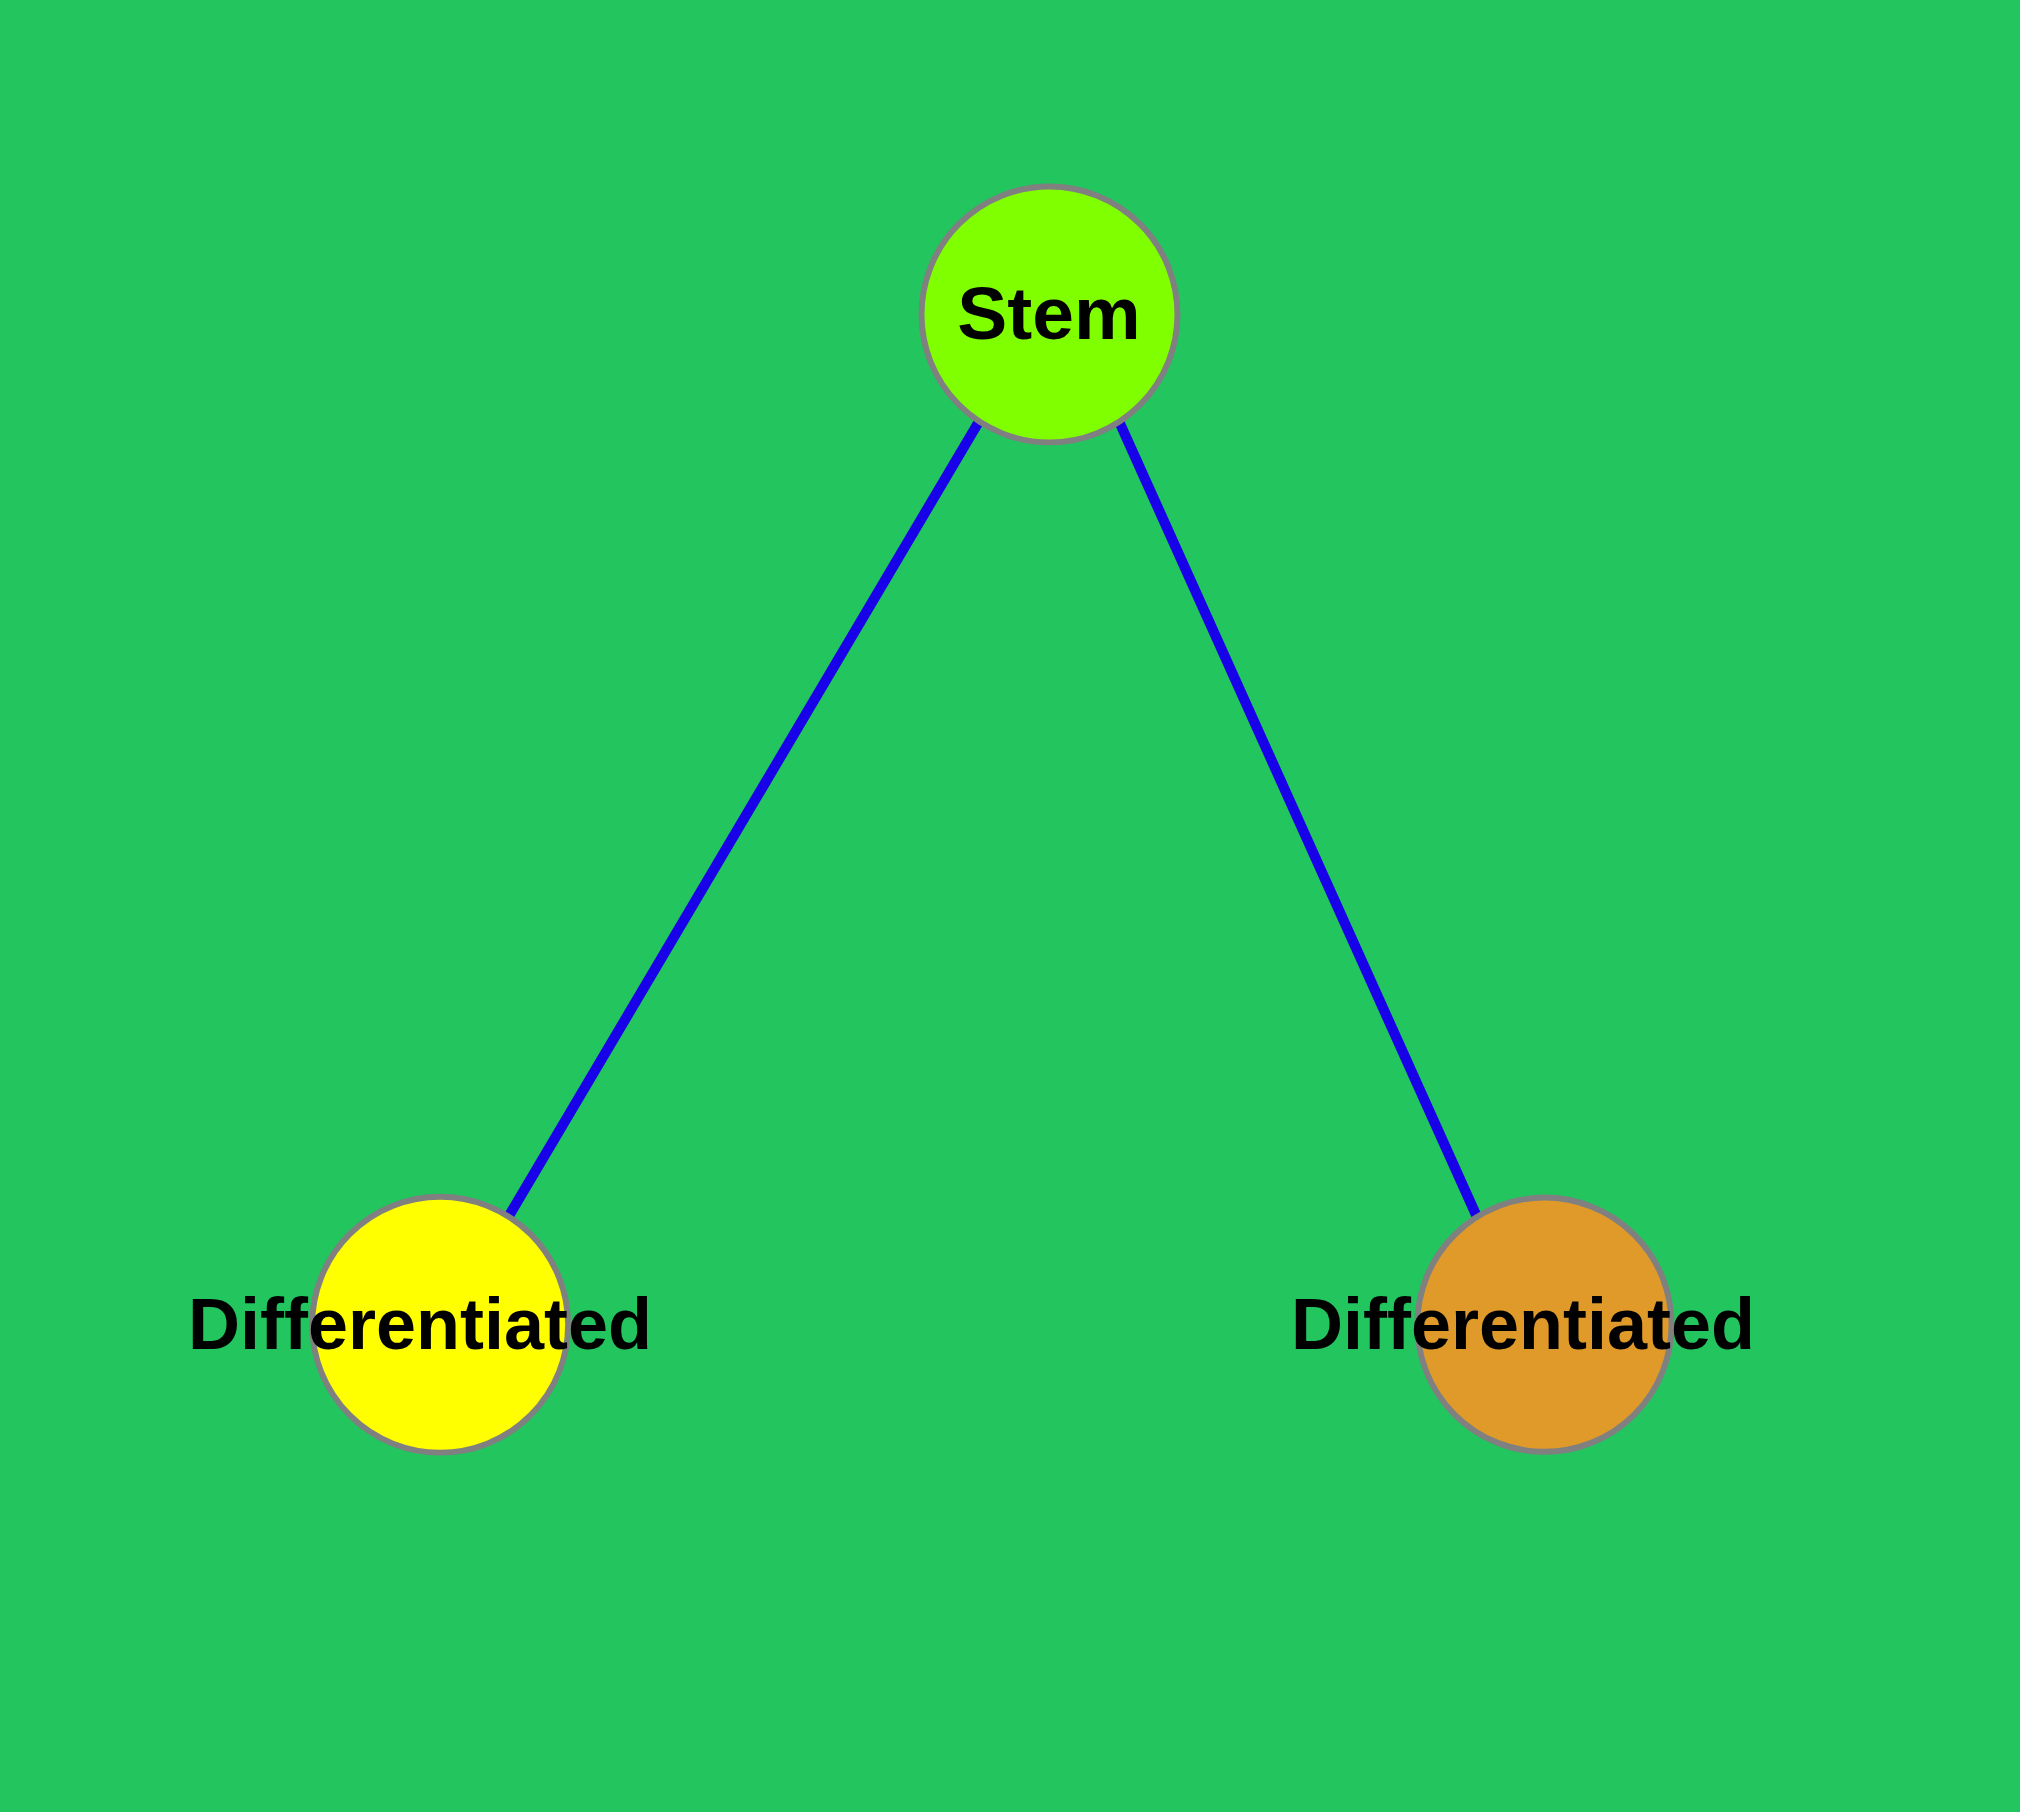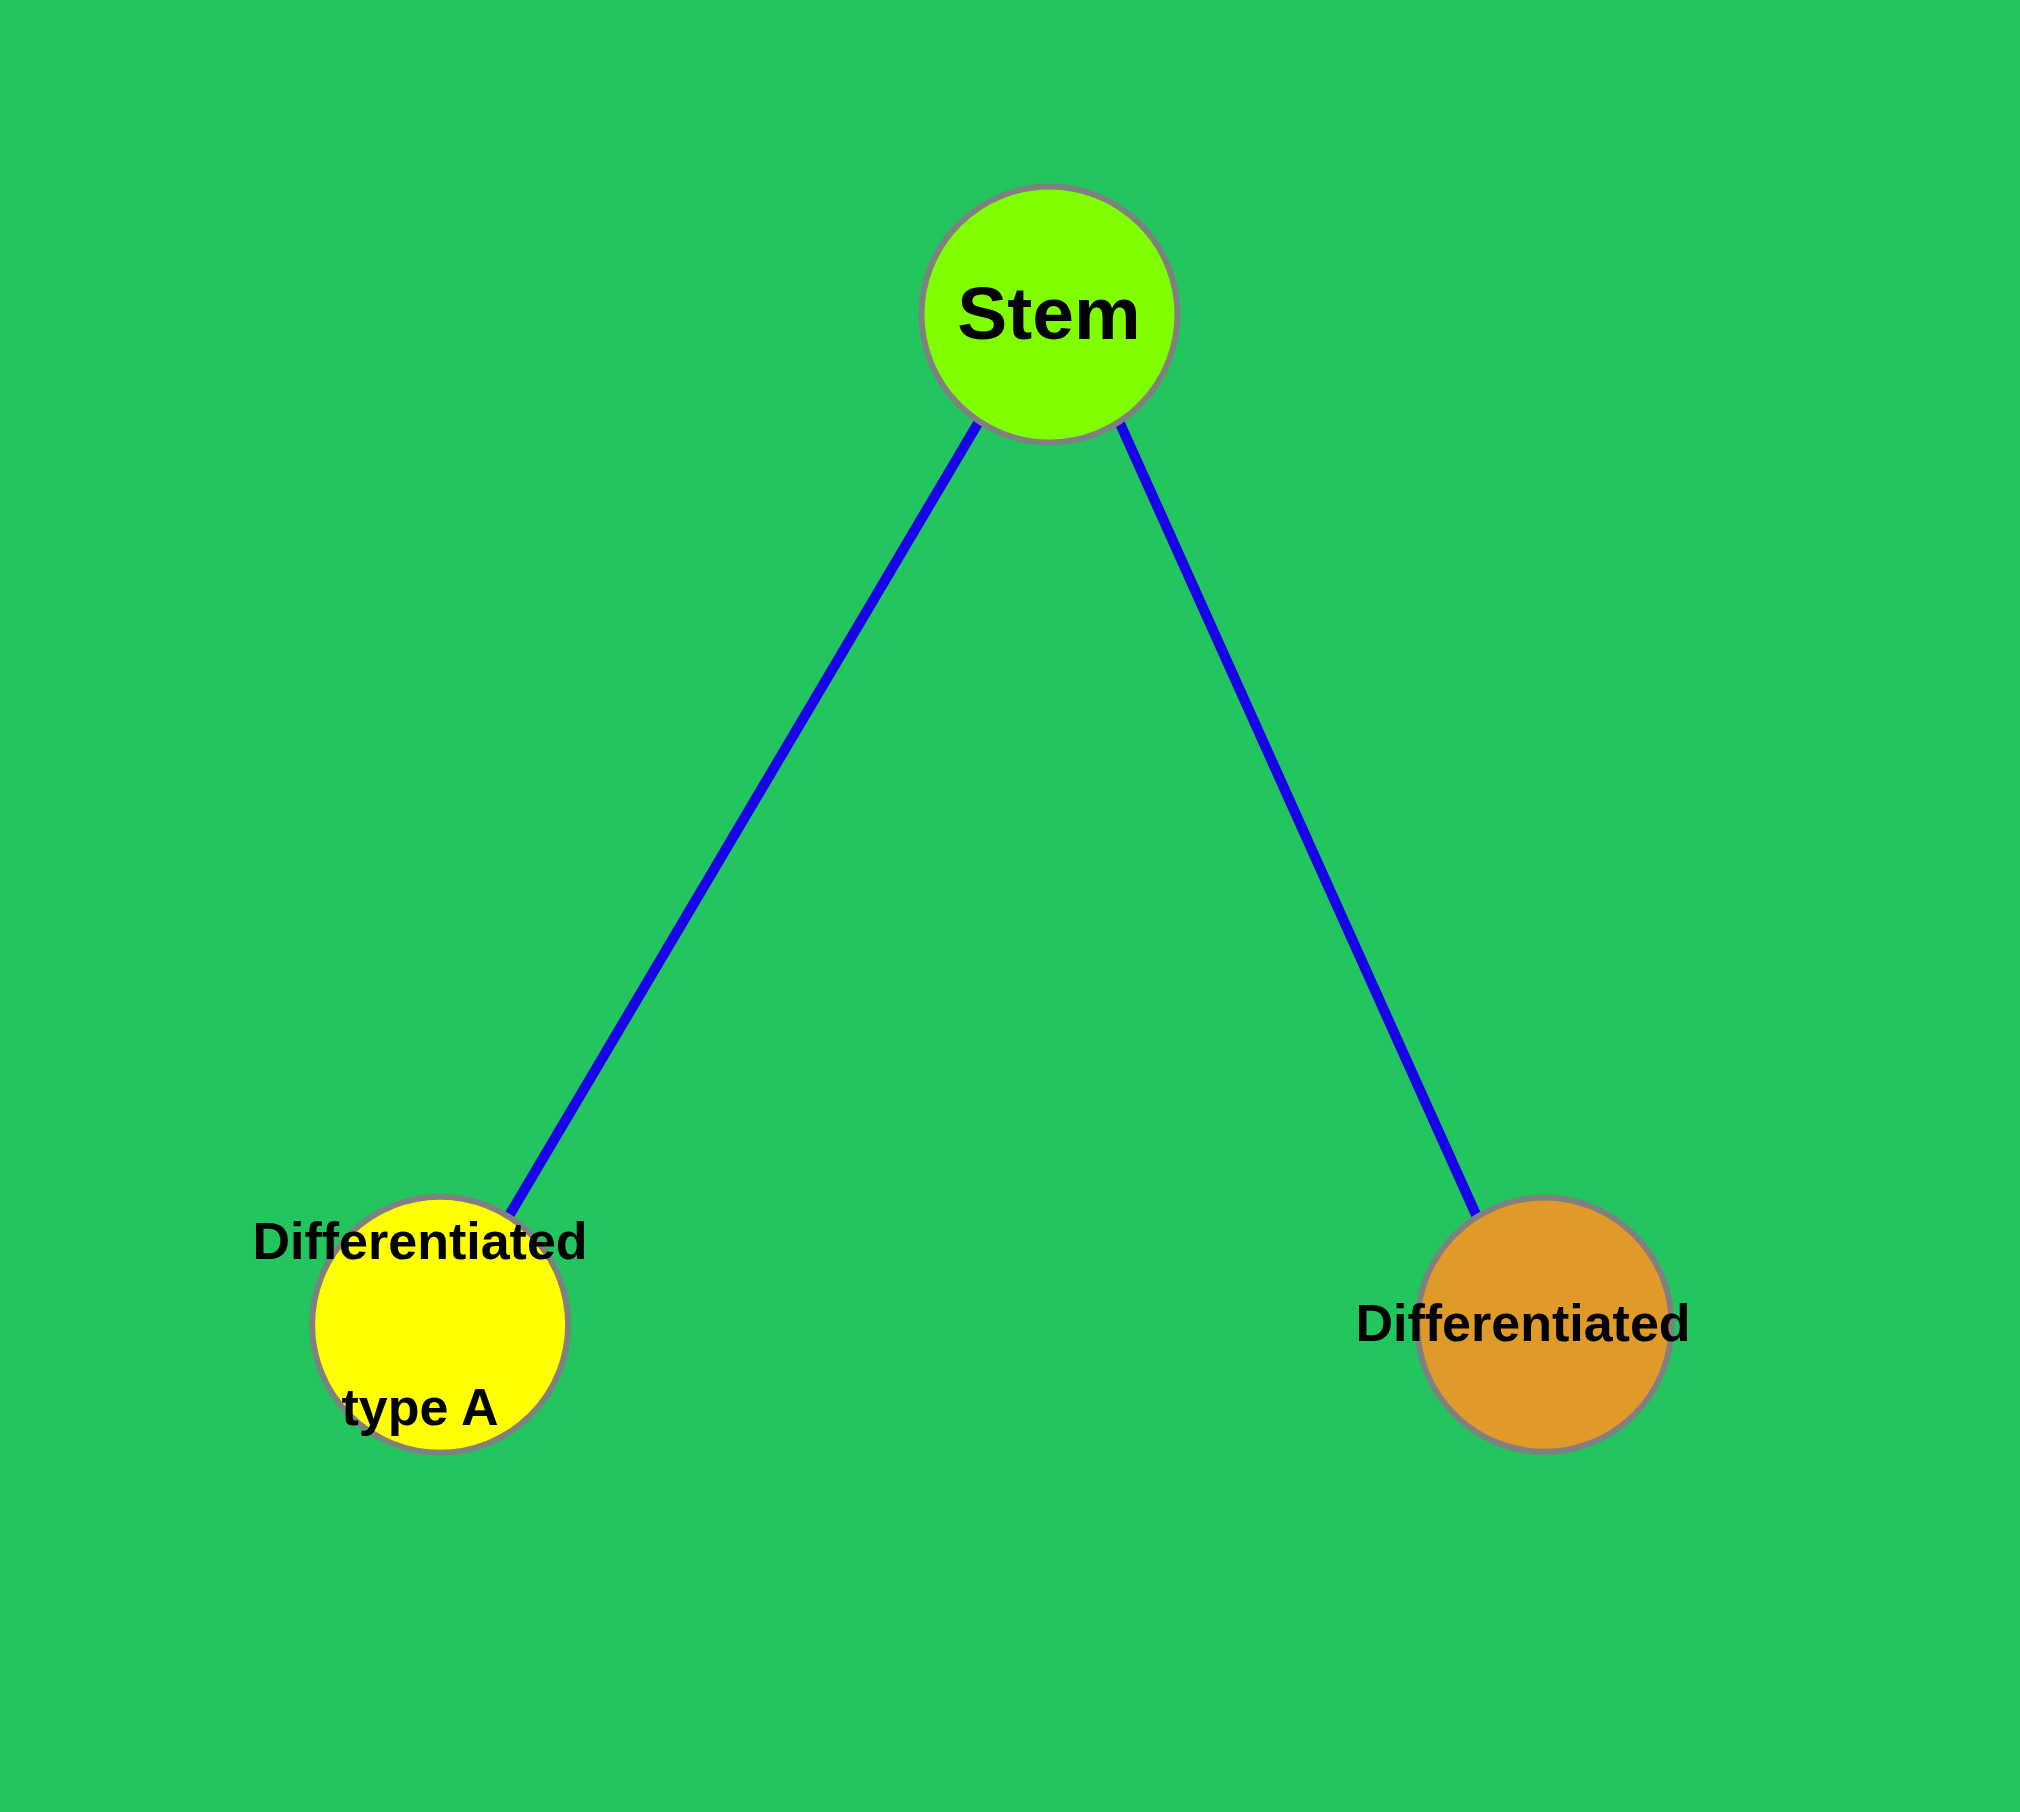--- a/index.html
+++ b/index.html
@@ -40,21 +40,21 @@
     text-align: center;
     line-height: 1.06;
     white-space: pre;
     pointer-events: none;
     transform: translate(-50%, -50%);
   }
   .label-stem {
     font-size: 75px;
   }
   .label-child {
-    font-size: 52px;
+    font-size: 72px;
   }
 </style>
 </head>
 <body>
 
 <div id="canvas">
 
   <svg id="graph-svg" viewBox="0 0 2384 2138">
 
     <line class="edge-line" x1="1155" y1="497" x2="600" y2="1435"></line>
@@ -65,21 +65,20 @@
 
     <circle class="node-circle" cx="519" cy="1563" r="151" fill="#ffff00"></circle>
 
     <circle class="node-circle" cx="1822" cy="1563" r="150" fill="#e09a2a"></circle>
   </svg>
 
   <div class="node-label label-stem" style="left:1049px; top:314px;">Stem</div>
 
   <div class="node-label label-child" style="left:420px; top:1324px;">
     <div>Differentiated</div>
-    <div>type A</div>
   </div>
 
   <div class="node-label label-child" style="left:1523px; top:1324px;">
     <div>Differentiated</div>
   </div>
 
 </div>
 
 
 </body></html>

